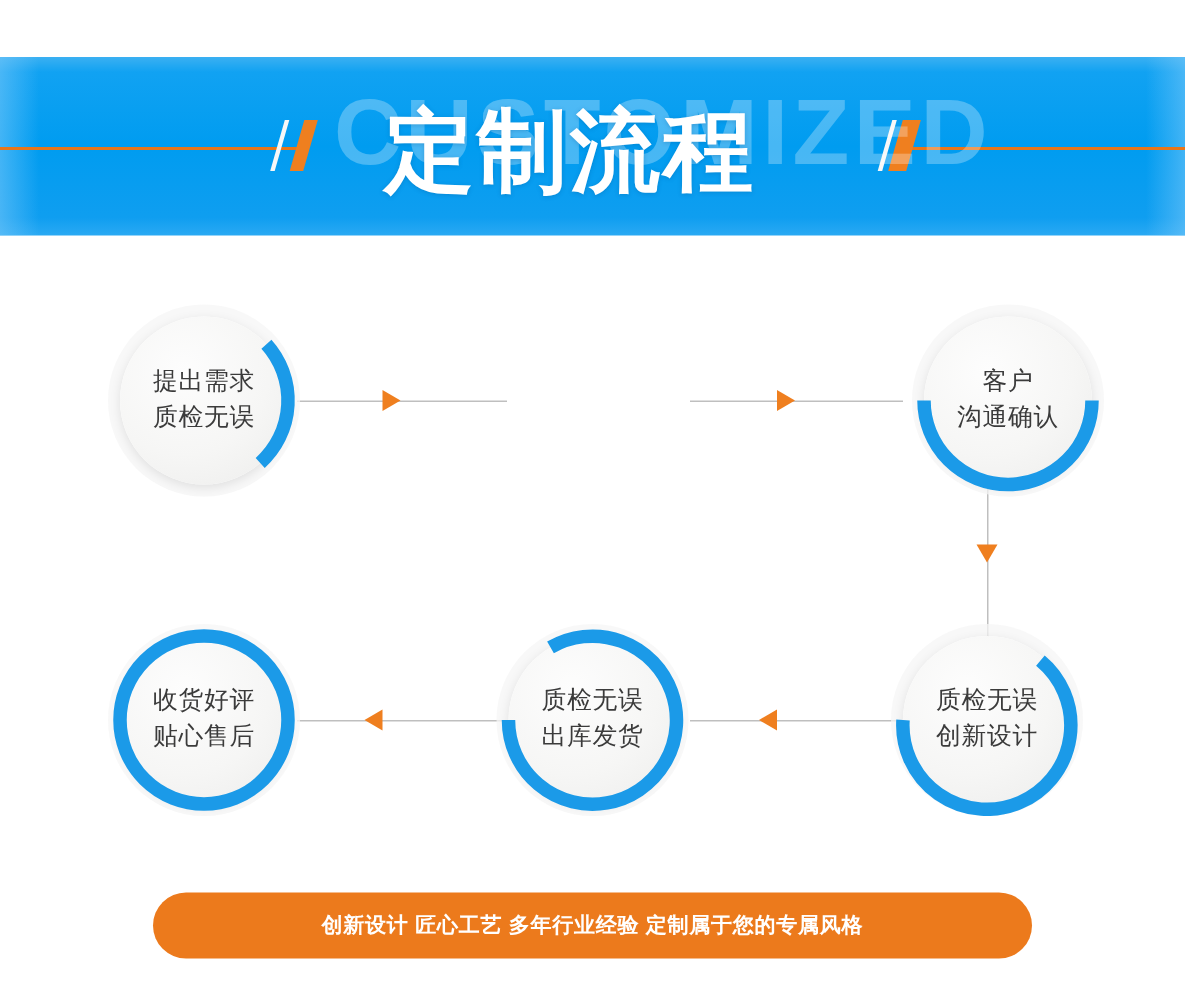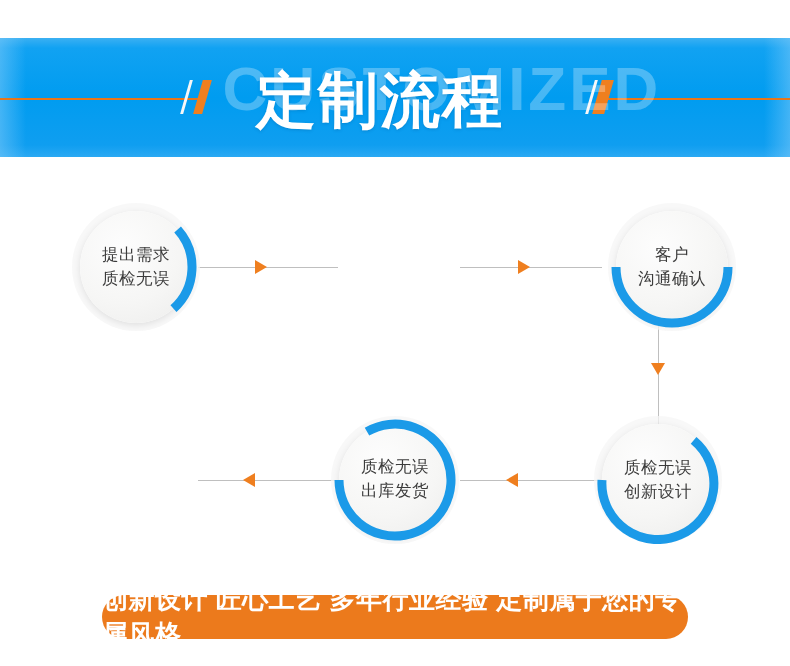--- a/index.html
+++ b/index.html
@@ -173,21 +173,21 @@
     left: 102px;
     top: 595px;
     width: 586px;
     height: 44px;
     border-radius: 22px;
     background: #ec7a1c;
     display: flex;
     align-items: center;
     justify-content: center;
     color: #ffffff;
-    font-size: 26px;
+    font-size: 14px;
     font-weight: bold;
     letter-spacing: .5px;
   }
 </style>
 </head>
 <body>
 
 <div class="header-banner">
   <div class="banner-rule left"></div>
   <div class="banner-rule right"></div>
@@ -261,18 +261,28 @@
     <div class="disc"></div>
     <svg class="arc" viewBox="0 0 128 128">
       <path d="M 36 15.6 A 56 56 0 1 1 8 64" fill="none" stroke="#1b9ae8" stroke-width="9"></path>
     </svg>
     <div class="label">
       <span>质检无误</span>
       <span>出库发货</span>
     </div>
   </div>
 
+  <div class="node" style="left:72px; top:259px;">
+    <div class="disc"></div>
+    <svg class="arc" viewBox="0 0 128 128">
+      <circle cx="64" cy="64" r="56" fill="none" stroke="#1b9ae8" stroke-width="9"></circle>
+    </svg>
+    <div class="label">
+      <span>收货好评</span>
+      <span>贴心售后</span>
+    </div>
+  </div>
 
 </div>
 
 <div class="bottom-pill">
   <span>创新设计 匠心工艺 多年行业经验 定制属于您的专属风格</span>
 </div>
 
 </body></html>

